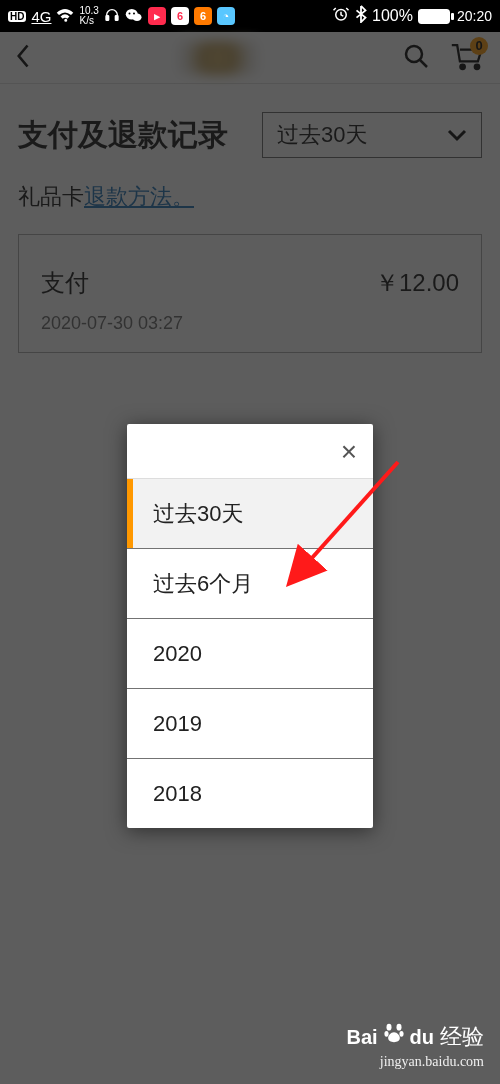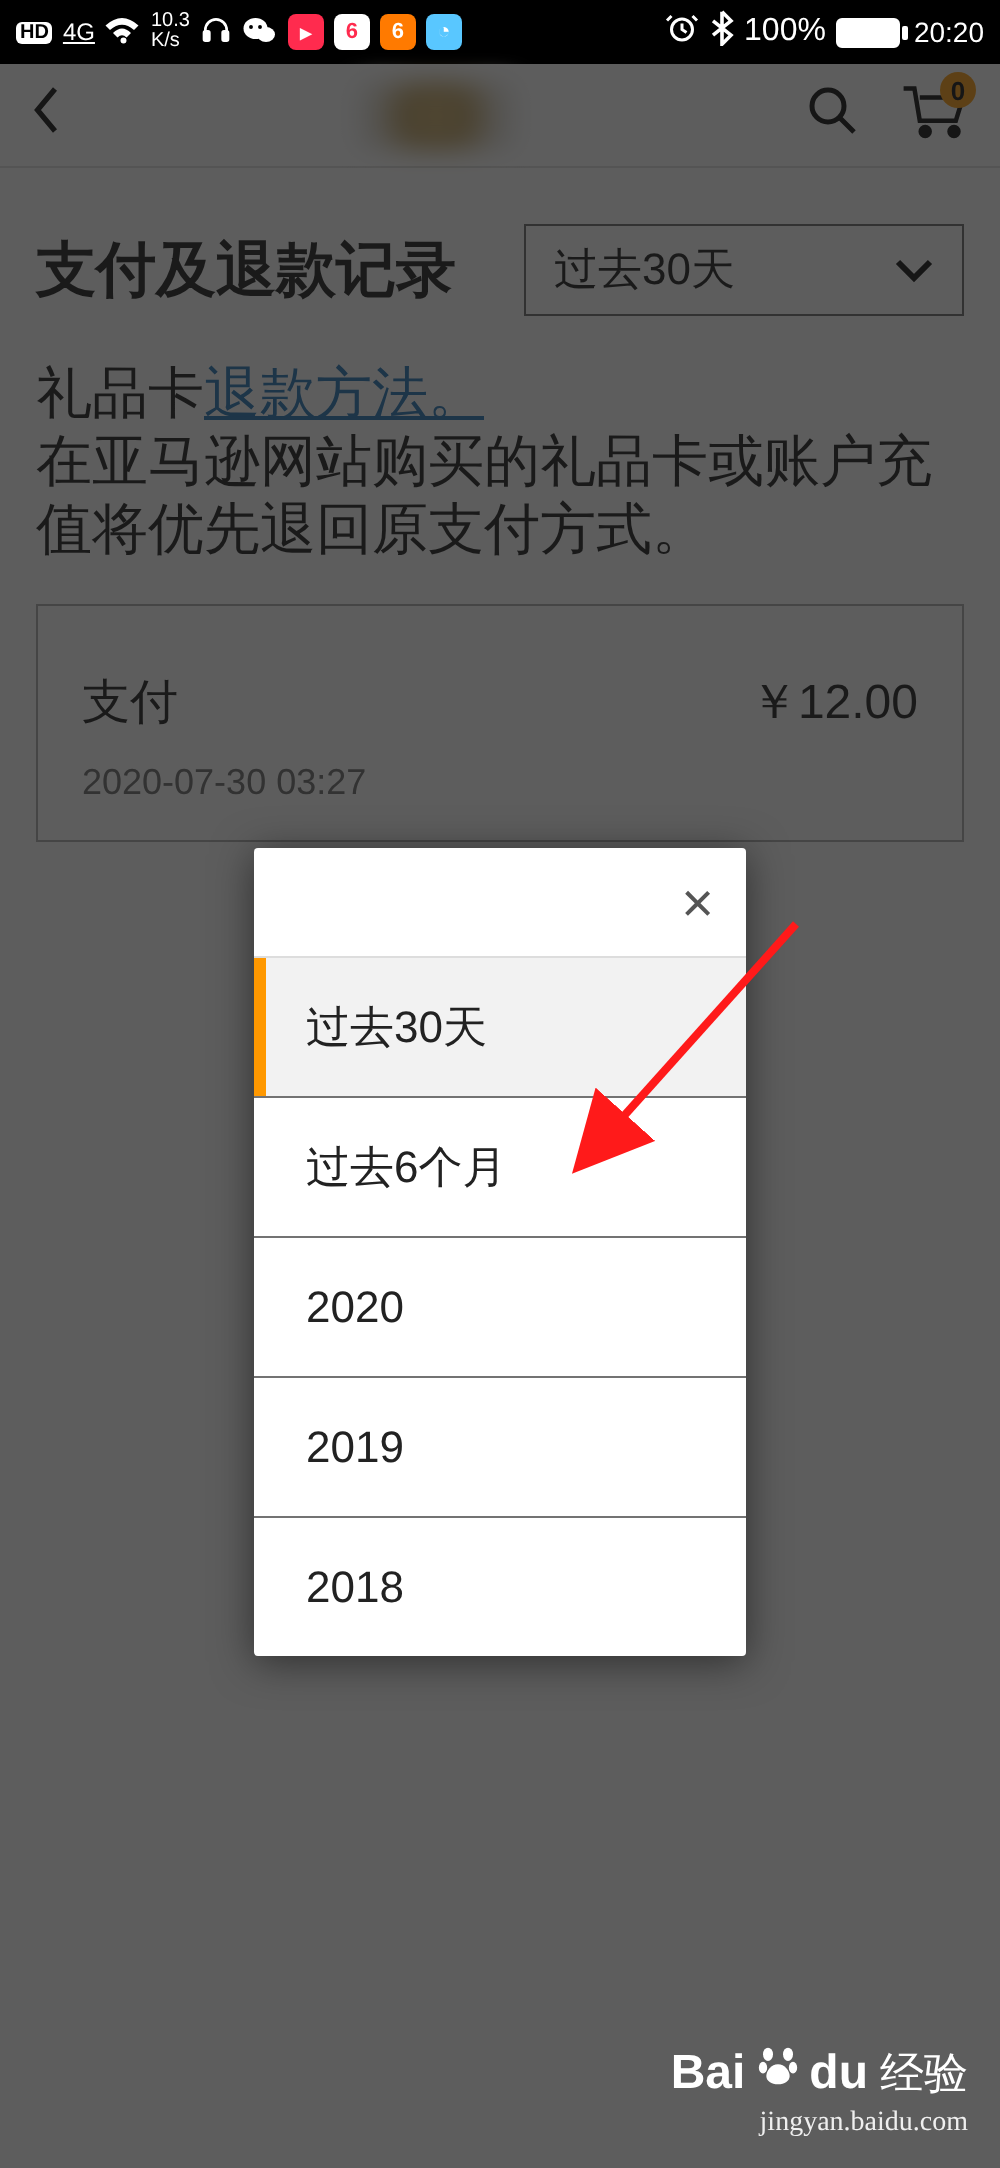--- a/index.html
+++ b/index.html
@@ -49,21 +49,21 @@
     .page-body { padding: 18px; color:#111; }
     .title-row { display:flex; align-items:center; justify-content:space-between; margin-top:10px; }
     .page-title { font-size:30px; font-weight:700; }
     .filter-box {
       border:1.5px solid #666; width:220px; height:46px;
       display:flex; align-items:center; justify-content:space-between;
       padding:0 14px; font-size:22px;
     }
     .filter-box svg { width:20px; height:14px; }
 
-    .gift-text { margin-top:22px; font-size:28px; line-height:34px; }
+    .gift-text { margin-top:22px; font-size:22px; line-height:34px; }
     .gift-text a { color:#1b6fb3; }
 
     .record-card {
       border:1px solid #aaa; margin-top:20px; padding:32px 22px 18px;
     }
     .rec-row1 { display:flex; justify-content:space-between; font-size:24px; }
     .rec-date { margin-top:14px; font-size:18px; color:#666; }
 
     
     .overlay {
@@ -93,30 +93,30 @@
 
     
     .arrow-annot { position:absolute; left:280px; top:422px; pointer-events:none; }
 
     
     .watermark {
       position:absolute; right:16px; bottom:14px; color:#fff;
       text-align:right;
     }
     .wm-main { font-size:22px; display:flex; gap:6px; align-items:baseline; justify-content:flex-end; }
-    .wm-main b { font-size:24px; }
+    .wm-main b { font-size:20px; }
     .wm-sub { font-size:14px; opacity:0.9; margin-top:2px;font-family:Liberation Serif, serif; }
   </style>
 </head>
 <body>
 
 <div class="status-bar">
   <div class="status-left">
     <span class="badge">HD</span>
-    <span style="font-size:12px;text-decoration:underline;">4G</span>
+    <span style="font-size:15px;text-decoration:underline;">4G</span>
     <span>
       <svg width="18" height="14" viewBox="0 0 24 18">
           <path d="M1 6 Q12 -4 23 6 L20 9 Q12 2 4 9 Z M6 11 Q12 5 18 11 L15 14 Q12 11 9 14 Z M11 16 a2 2 0 1 0 4 0 a2 2 0 1 0 -4 0" fill="#fff"></path>
         </svg>
     </span>
     <span class="netspeed">
       <div>10.3</div>
       <div>K/s</div>
     </span>
     <span>
@@ -192,21 +192,20 @@
       <span>
         <svg viewBox="0 0 20 14" fill="none" stroke="#000" stroke-width="3">
             <path d="M2 3l8 8 8-8"></path>
           </svg>
       </span>
     </div>
   </div>
 
   <div class="gift-text">
     <span>礼品卡</span><a href="#">退款方法。</a><br>
-    <span>在亚马逊网站购买的礼品卡或账户充值将优先退回原支付方式。</span>
   </div>
 
   <div class="record-card">
     <div class="rec-row1">
       <span>支付</span>
       <span>￥12.00</span>
     </div>
     <div class="rec-date">2020-07-30 03:27</div>
   </div>
 </div>

